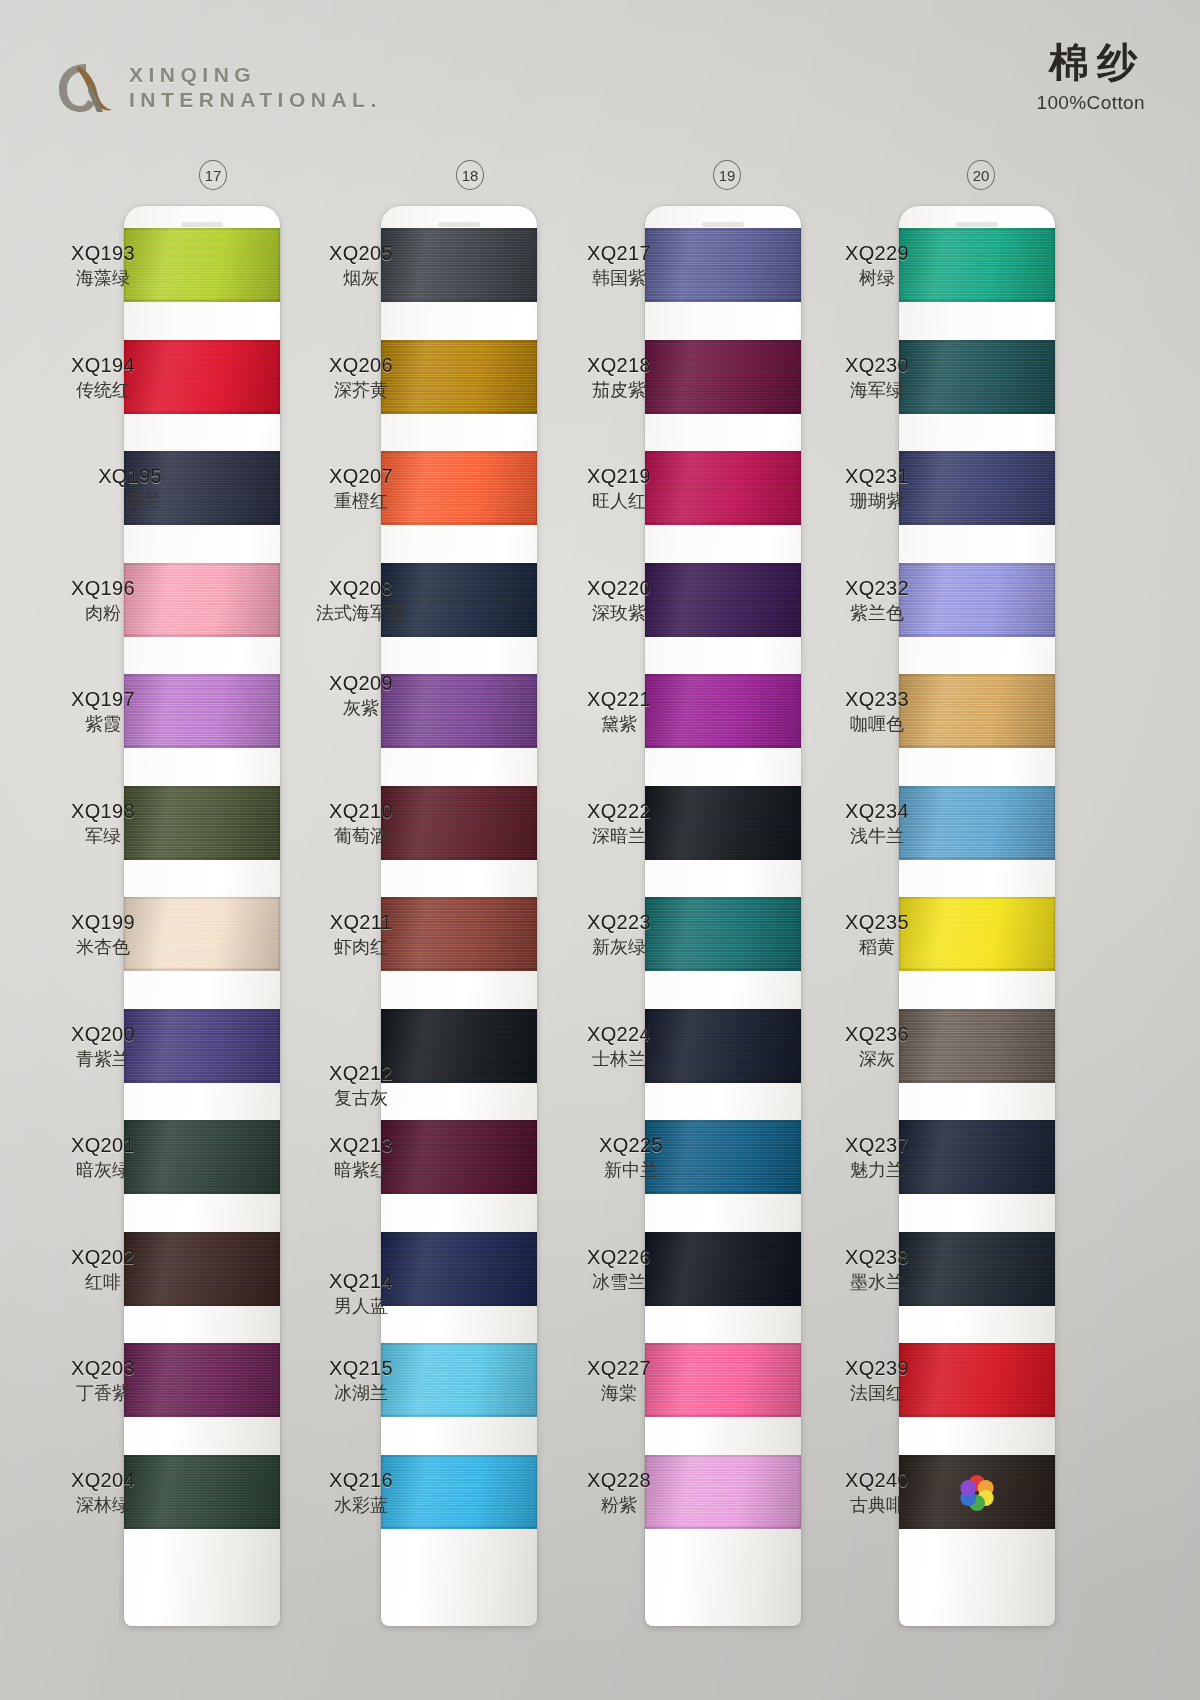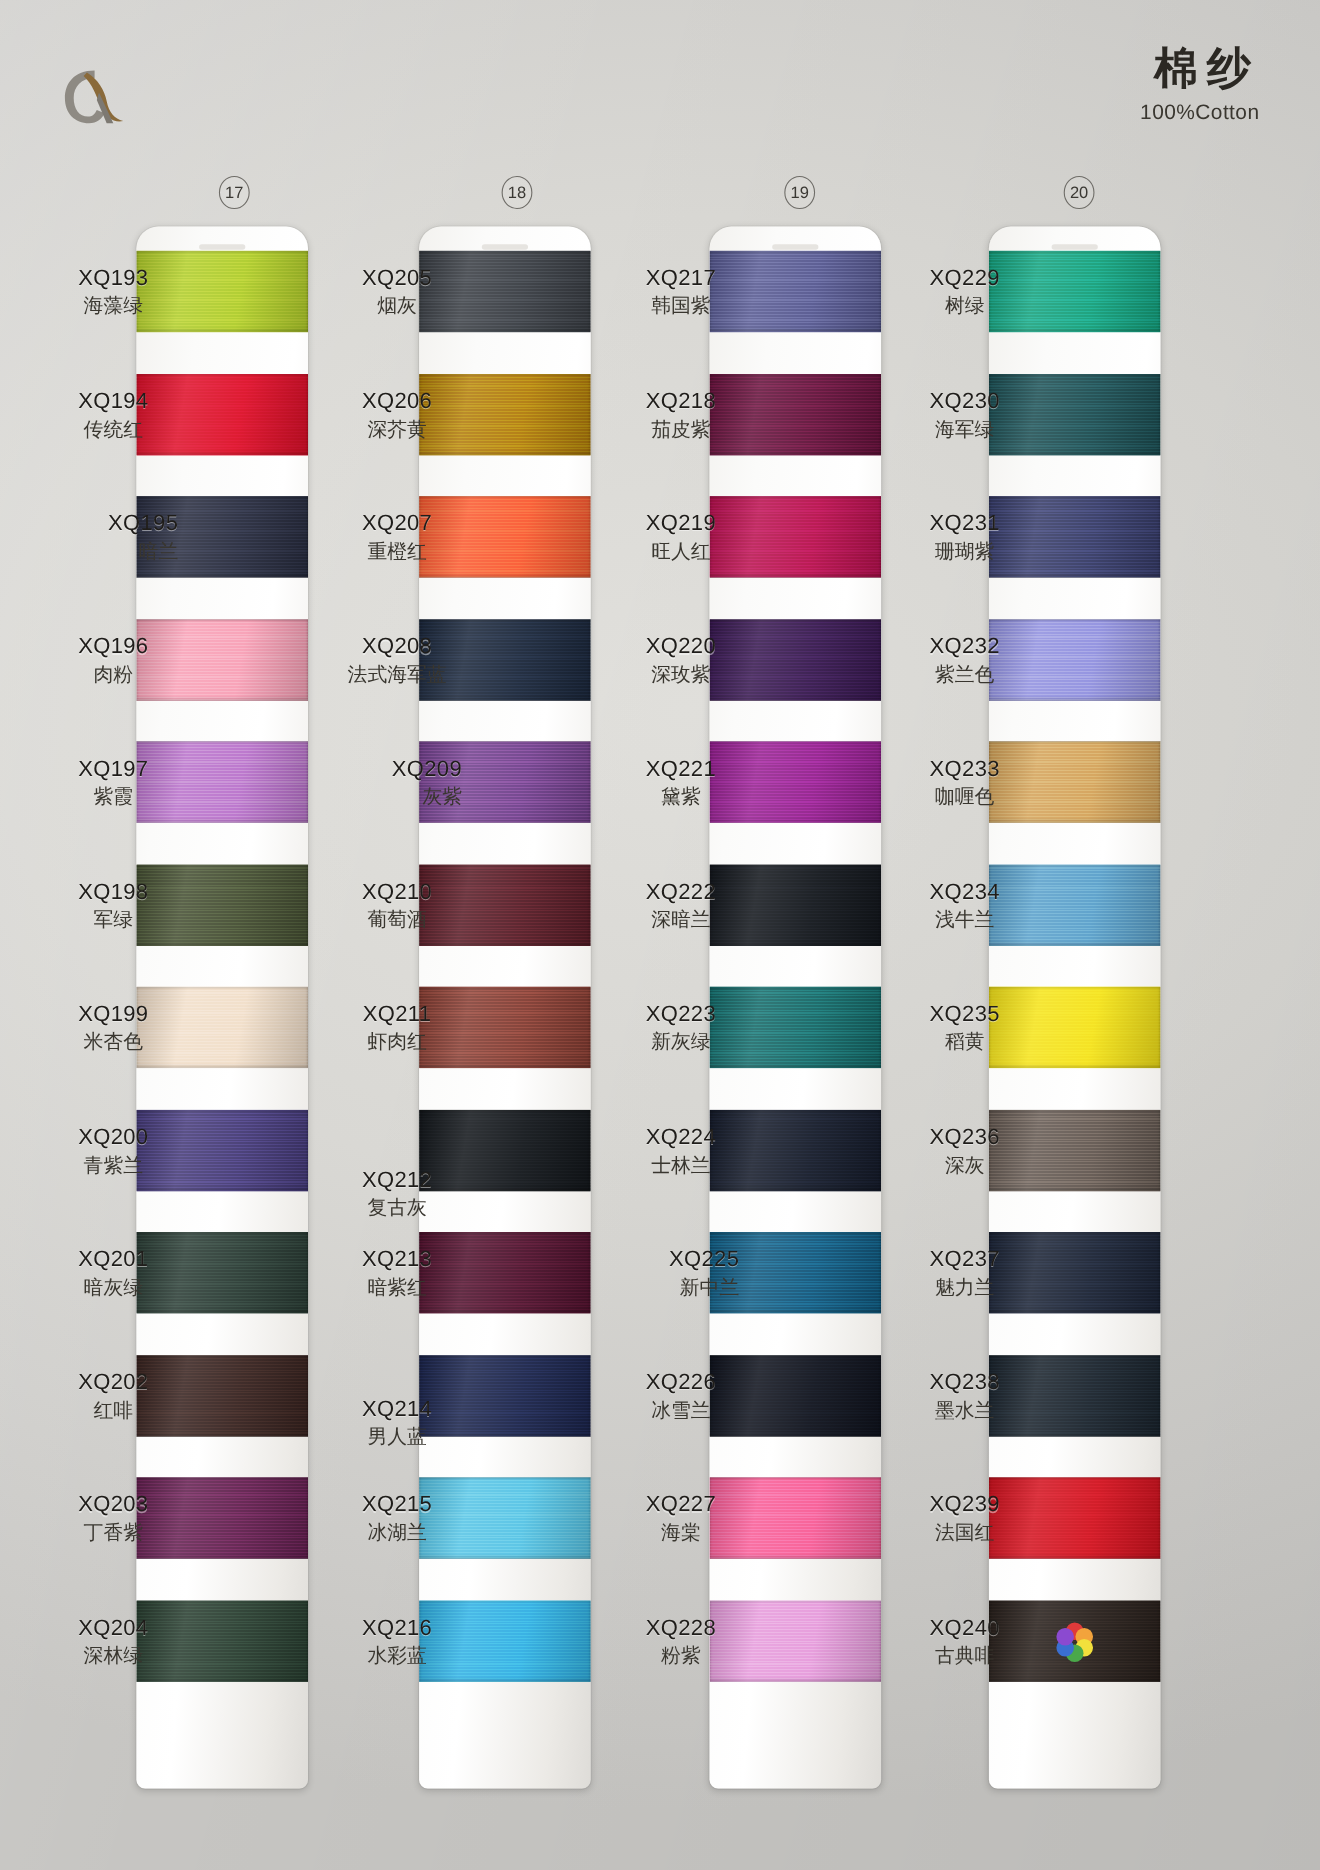--- a/index.html
+++ b/index.html
@@ -107,20 +107,24 @@
 <div class="paper"></div>
 
 <div class="header">
 
   <div class="brand">
     <svg class="brand-mark" viewBox="0 0 60 56">
       <path d="M31 4 C12 4 4 16 4 29 C4 43 13 52 26 52 C33 52 38 48 40 43 L33 40 C31 44 29 46 25 46 C17 46 12 39 12 29 C12 19 19 11 31 11 Z" fill="#8e8a83"></path>
       <path d="M24 6 C34 12 40 22 42 32 C44 42 49 48 57 50 C49 52 41 47 37 38 C33 28 29 16 21 9 Z" fill="#8a6a3a"></path>
       <path d="M35 24 L48 52 L42 52 L33 31 Z" fill="#7d7972"></path>
     </svg>
+    <div class="brand-text">
+      <span>XINQING</span>
+      <span>INTERNATIONAL.</span>
+    </div>
   </div>
 
 
   <div class="material">
     <div class="cn">棉纱</div>
     <div class="en">100%Cotton</div>
   </div>
 </div>
 
 <div id="columns-root">
@@ -213,21 +217,21 @@
       <div class="name">深芥黄</div>
     </div>
     <div class="label" style="left: 302px; top: 465px;">
       <div class="code">XQ207</div>
       <div class="name">重橙红</div>
     </div>
     <div class="label" style="left: 302px; top: 576.5px;">
       <div class="code">XQ208</div>
       <div class="name">法式海军蓝</div>
     </div>
-    <div class="label" style="left: 302px; top: 688px; text-align: right;">
+    <div class="label" style="left: 302px; top: 672px;">
       <div class="code">XQ209</div>
       <div class="name">灰紫</div>
     </div>
     <div class="label" style="left: 302px; top: 799.5px;">
       <div class="code">XQ210</div>
       <div class="name">葡萄酒</div>
     </div>
     <div class="label" style="left: 302px; top: 911px;">
       <div class="code">XQ211</div>
       <div class="name">虾肉红</div>
@@ -293,21 +297,21 @@
       <div class="name">深暗兰</div>
     </div>
     <div class="label" style="left: 560px; top: 911px;">
       <div class="code">XQ223</div>
       <div class="name">新灰绿</div>
     </div>
     <div class="label" style="left: 560px; top: 1022.5px;">
       <div class="code">XQ224</div>
       <div class="name">士林兰</div>
     </div>
-    <div class="label" style="left: 554px; top: 1134px; text-align: right;">
+    <div class="label" style="left: 572px; top: 1134px;">
       <div class="code">XQ225</div>
       <div class="name">新中兰</div>
     </div>
     <div class="label" style="left: 560px; top: 1245.5px;">
       <div class="code">XQ226</div>
       <div class="name">冰雪兰</div>
     </div>
     <div class="label" style="left: 560px; top: 1357px;">
       <div class="code">XQ227</div>
       <div class="name">海棠</div>

